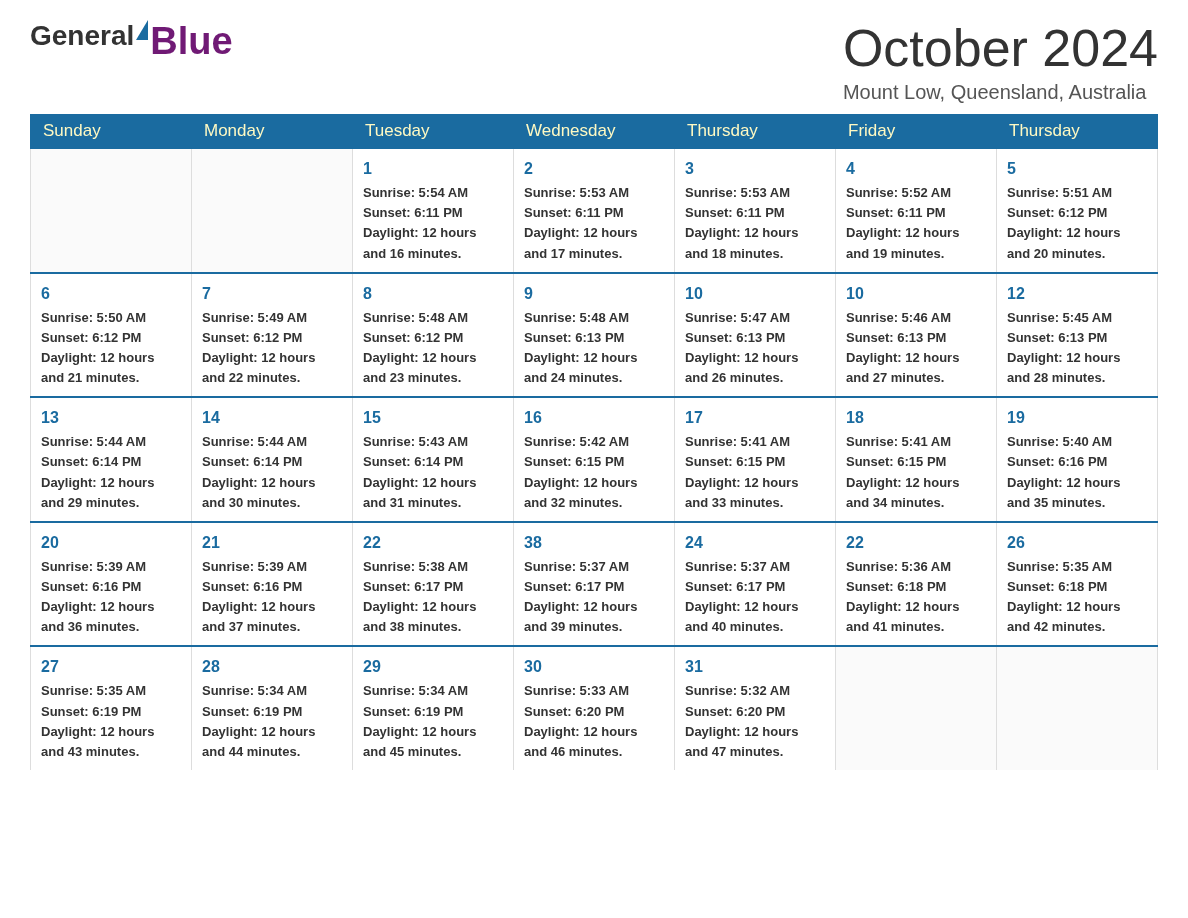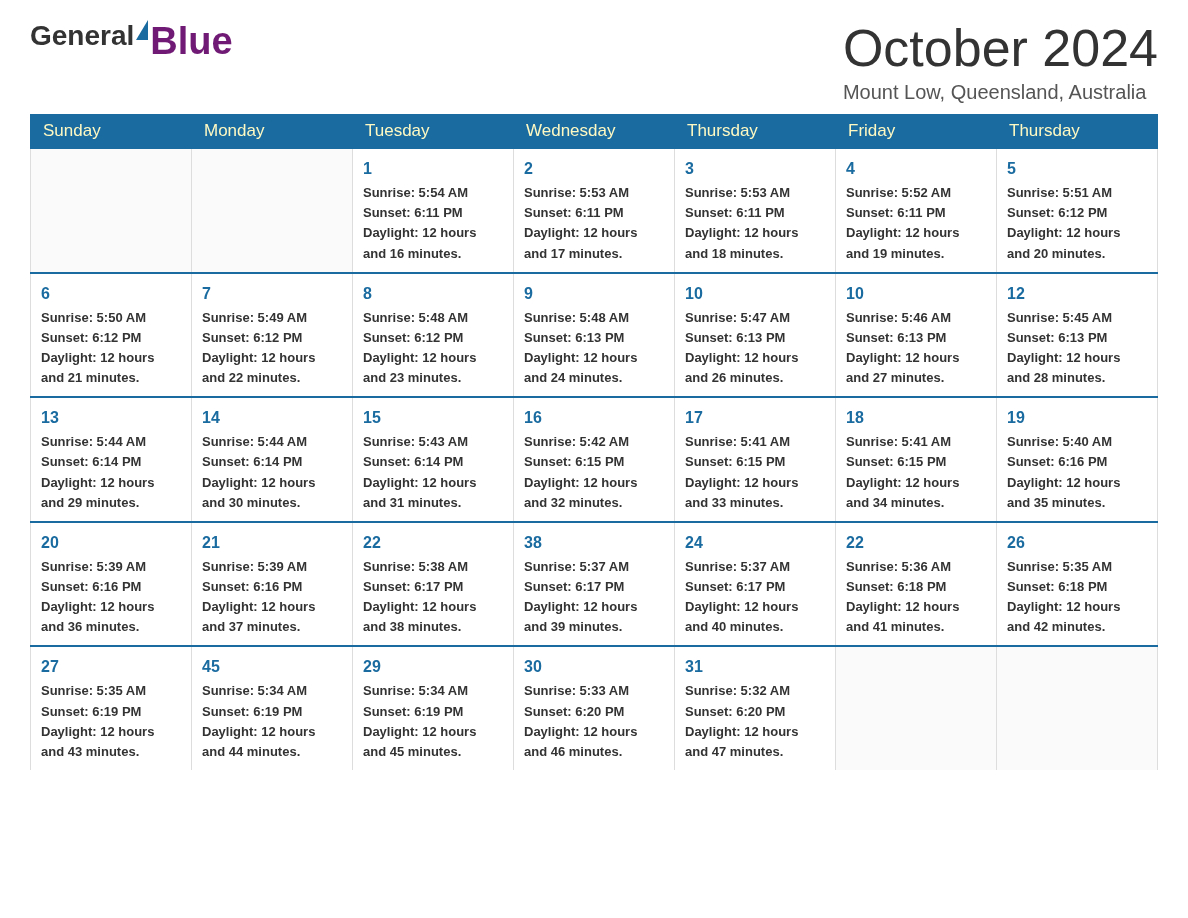--- a/index.html
+++ b/index.html
@@ -250,21 +250,21 @@
           <span class="day-number">26</span>
           <div class="day-info">Sunrise: 5:35 AM<br>Sunset: 6:18 PM<br>Daylight: 12 hours and 42 minutes.</div>
         </td>
       </tr>
       <tr>
         <td>
           <span class="day-number">27</span>
           <div class="day-info">Sunrise: 5:35 AM<br>Sunset: 6:19 PM<br>Daylight: 12 hours and 43 minutes.</div>
         </td>
         <td>
-          <span class="day-number">45</span>
+          <span class="day-number">28</span>
           <div class="day-info">Sunrise: 5:34 AM<br>Sunset: 6:19 PM<br>Daylight: 12 hours and 44 minutes.</div>
         </td>
         <td>
           <span class="day-number">29</span>
           <div class="day-info">Sunrise: 5:34 AM<br>Sunset: 6:19 PM<br>Daylight: 12 hours and 45 minutes.</div>
         </td>
         <td>
           <span class="day-number">30</span>
           <div class="day-info">Sunrise: 5:33 AM<br>Sunset: 6:20 PM<br>Daylight: 12 hours and 46 minutes.</div>
         </td>

